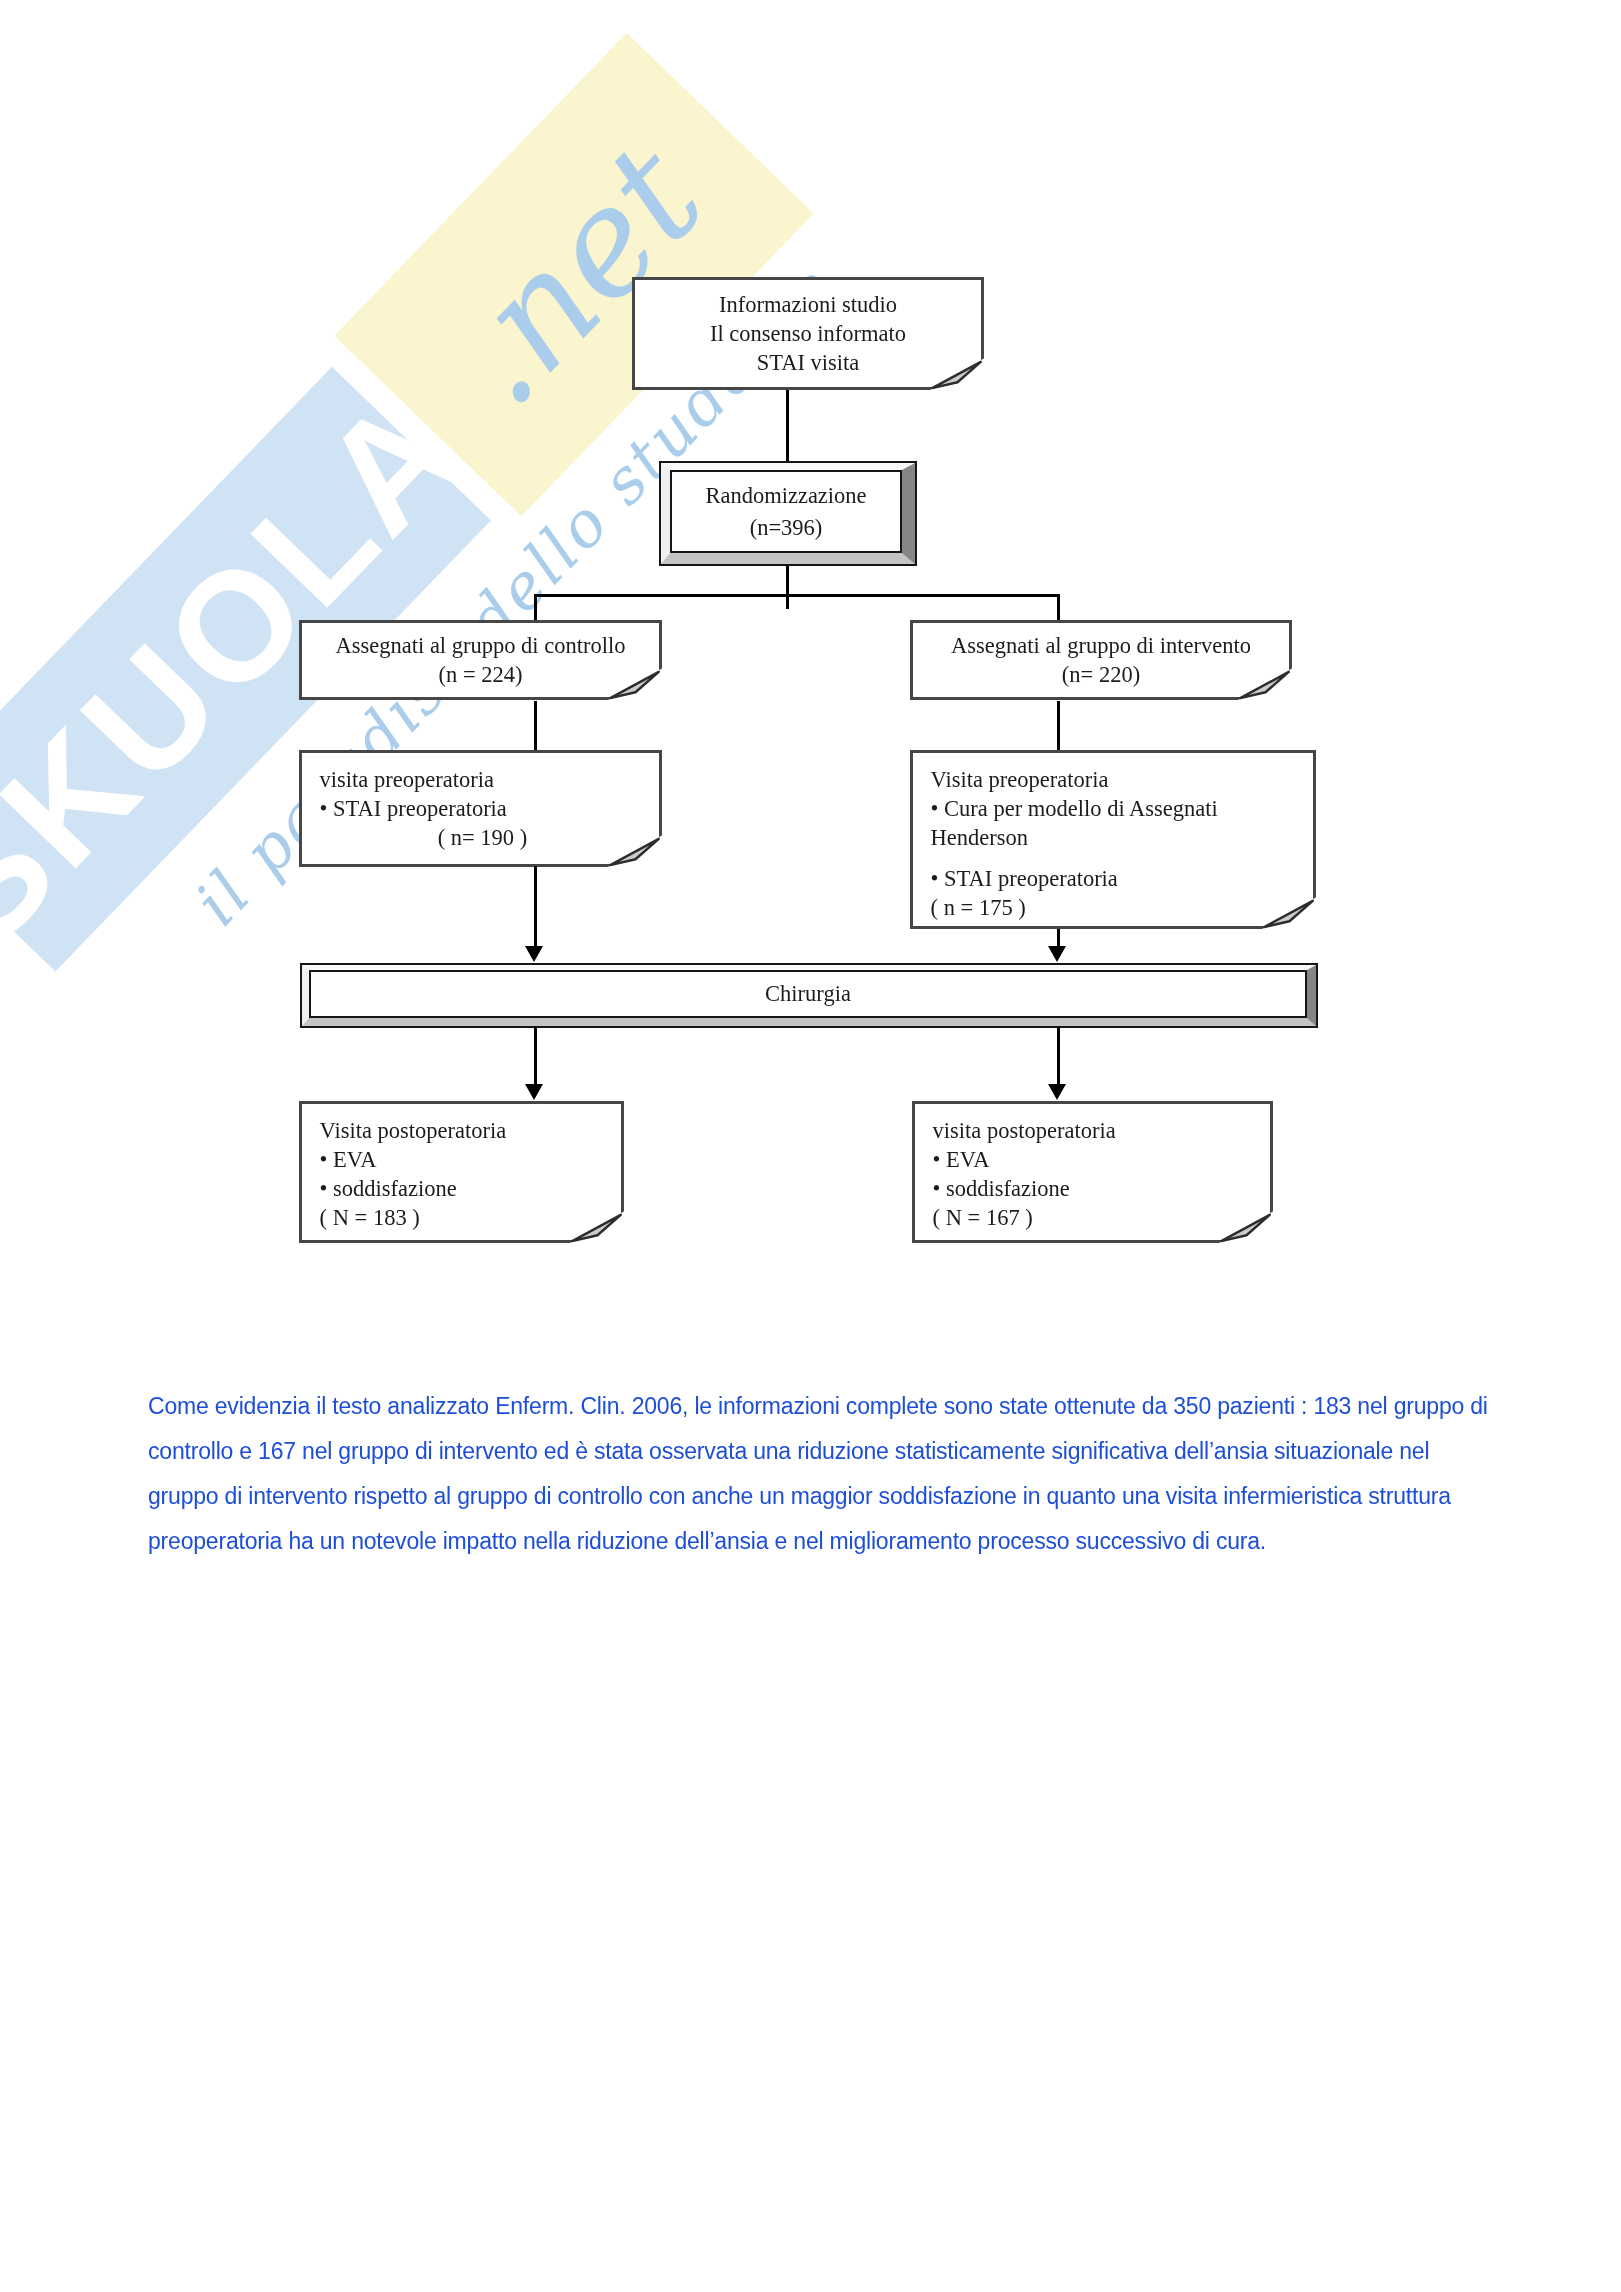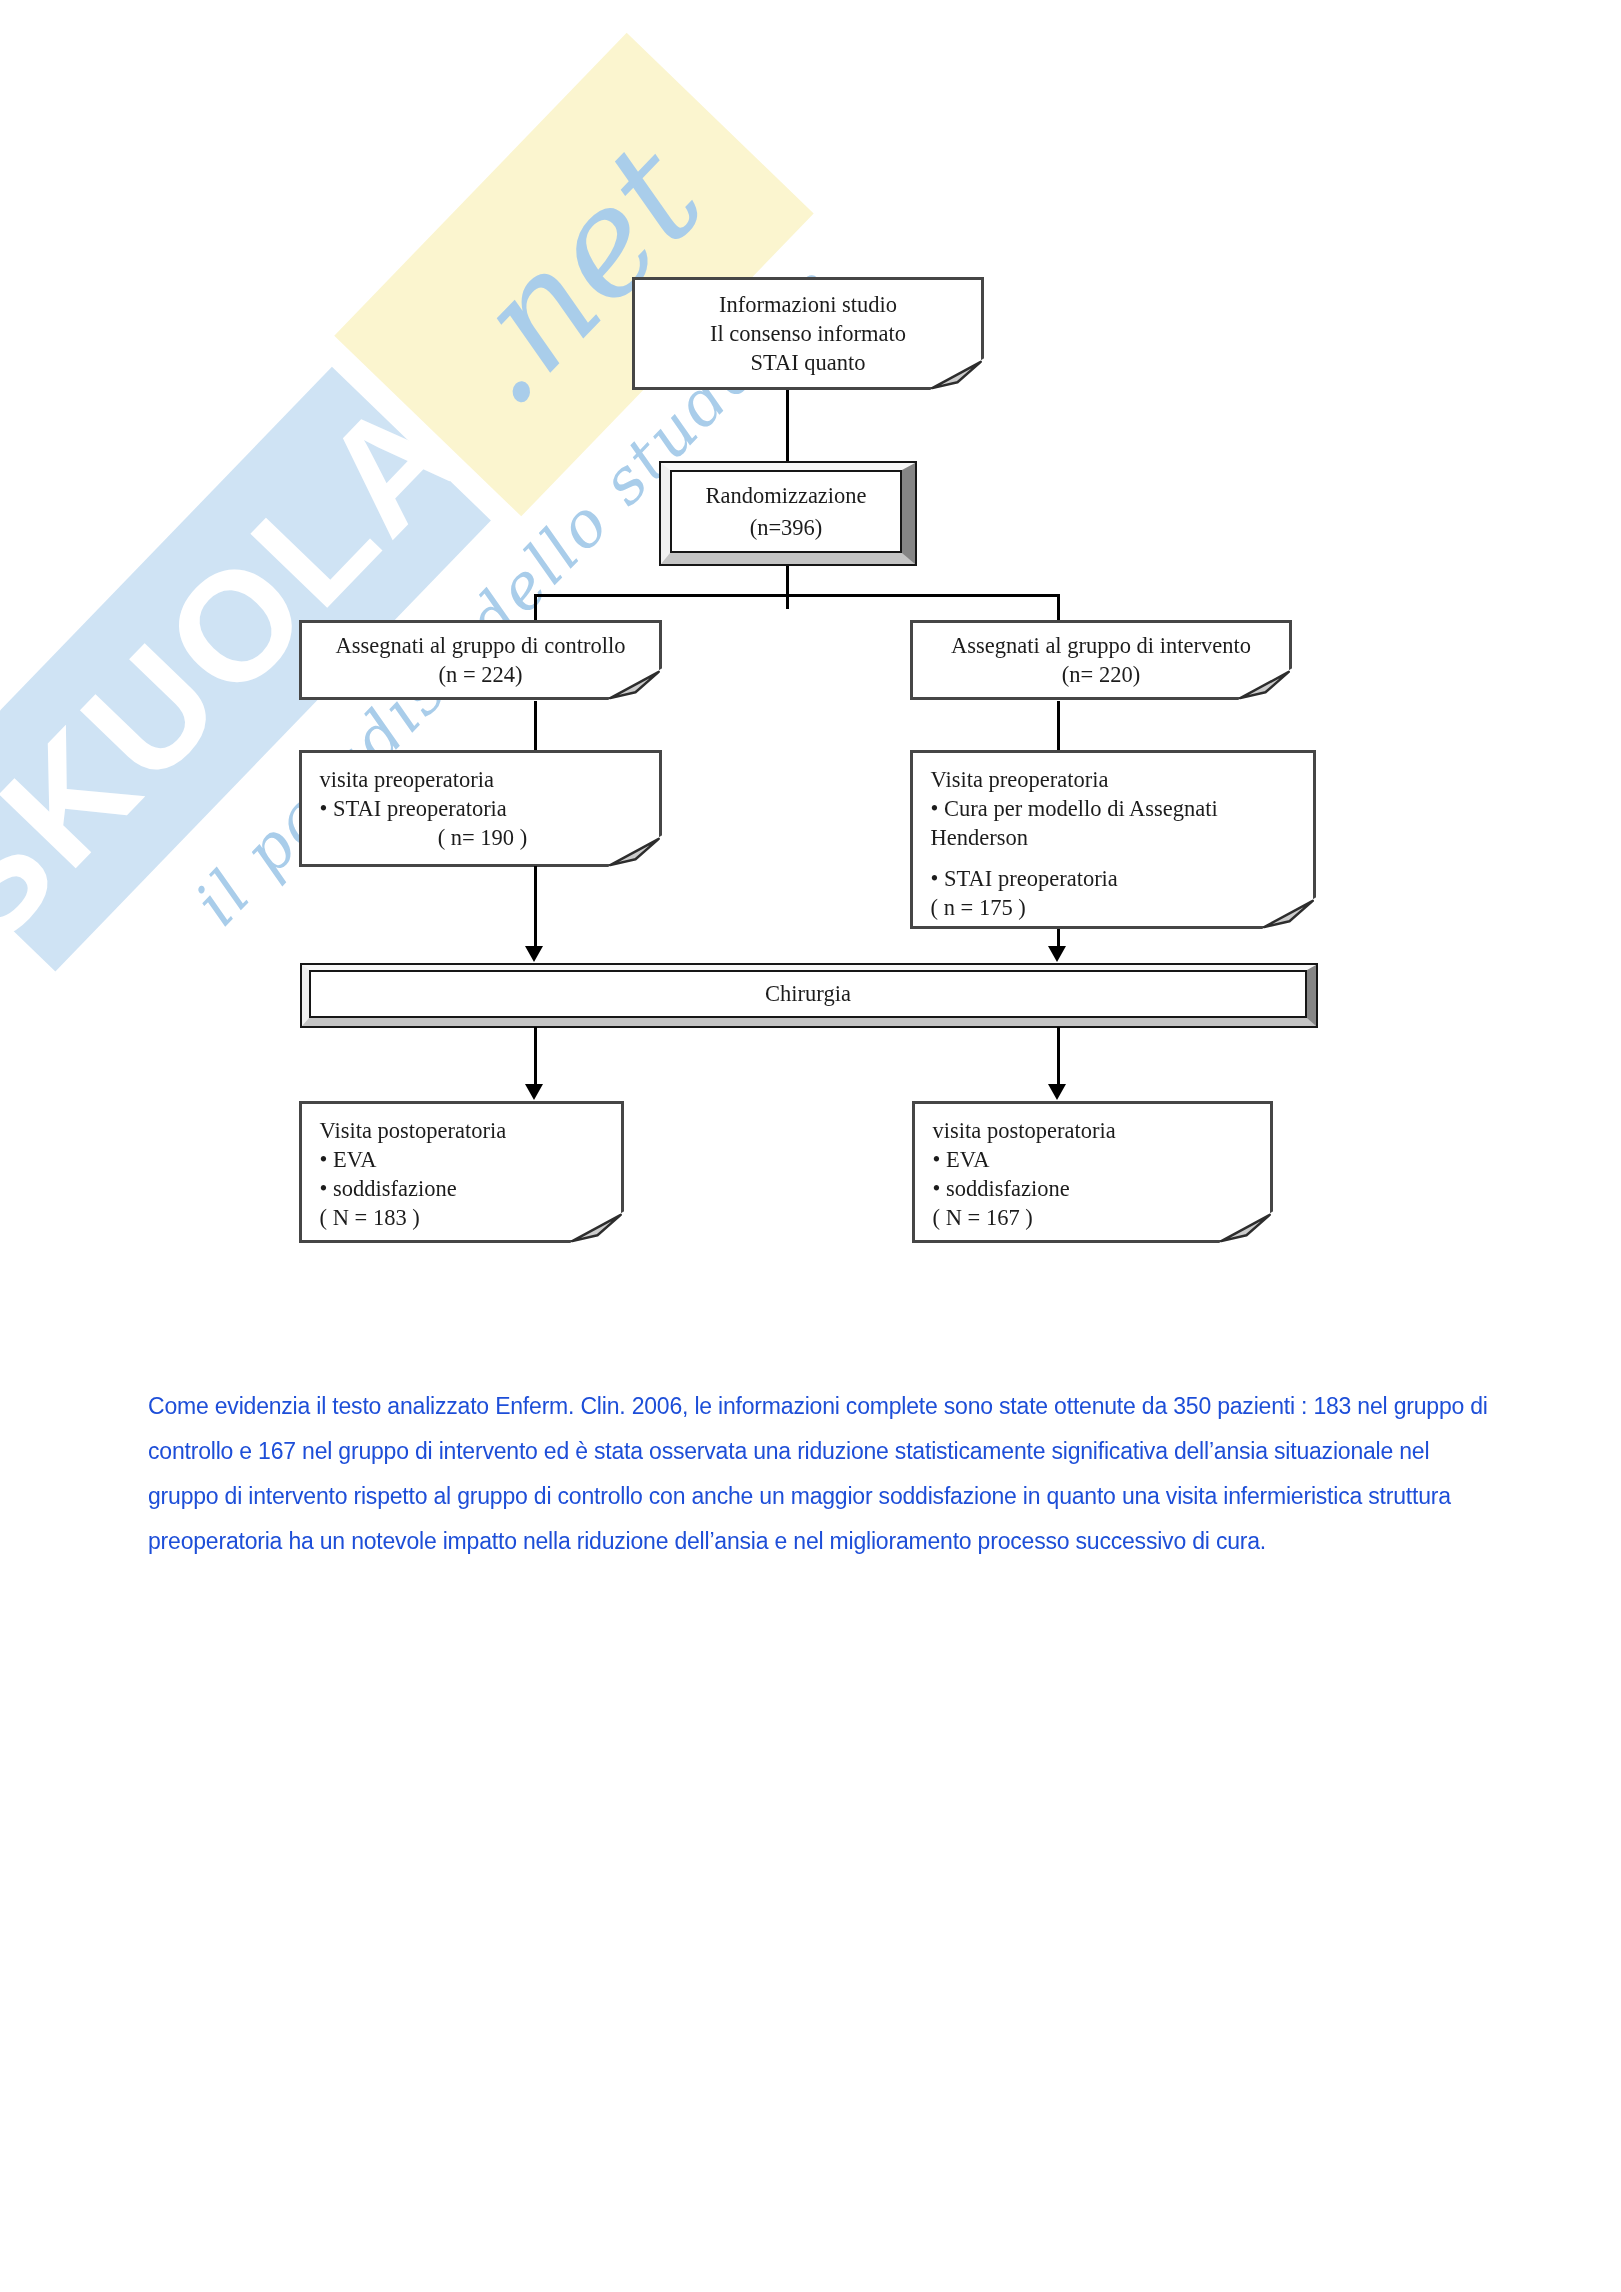--- a/index.html
+++ b/index.html
@@ -73,21 +73,21 @@
   </div>
 
   <div class="layer">
 
 
     <div class="cline" style="left:786px;top:388px;width:2.9px;height:74px;"></div>
 
     <div class="node centered" style="left:632px;top:277px;width:352px;height:113px;">
       <div>Informazioni studio</div>
       <div>Il consenso informato</div>
-      <div>STAI quanto</div>
+      <div>STAI visita</div>
       <svg class="fold" viewBox="0 0 58 34">
         <polygon points="0,34 58,34 58,0" fill="#ffffff"></polygon>
         <polygon points="4,31 54,4 30,25" fill="#cccccc" stroke="#2d2d2d" stroke-width="2.5" stroke-linejoin="round"></polygon>
       </svg>
     </div>
 
     <div class="bevel" style="left:659px;top:461px;width:258px;height:105px;">
       <div class="bevel-frame" style="border-width:7.8px 13.7px 11.8px 9.8px;">
         <div class="bevel-core">
           <div>Randomizzazione</div>

